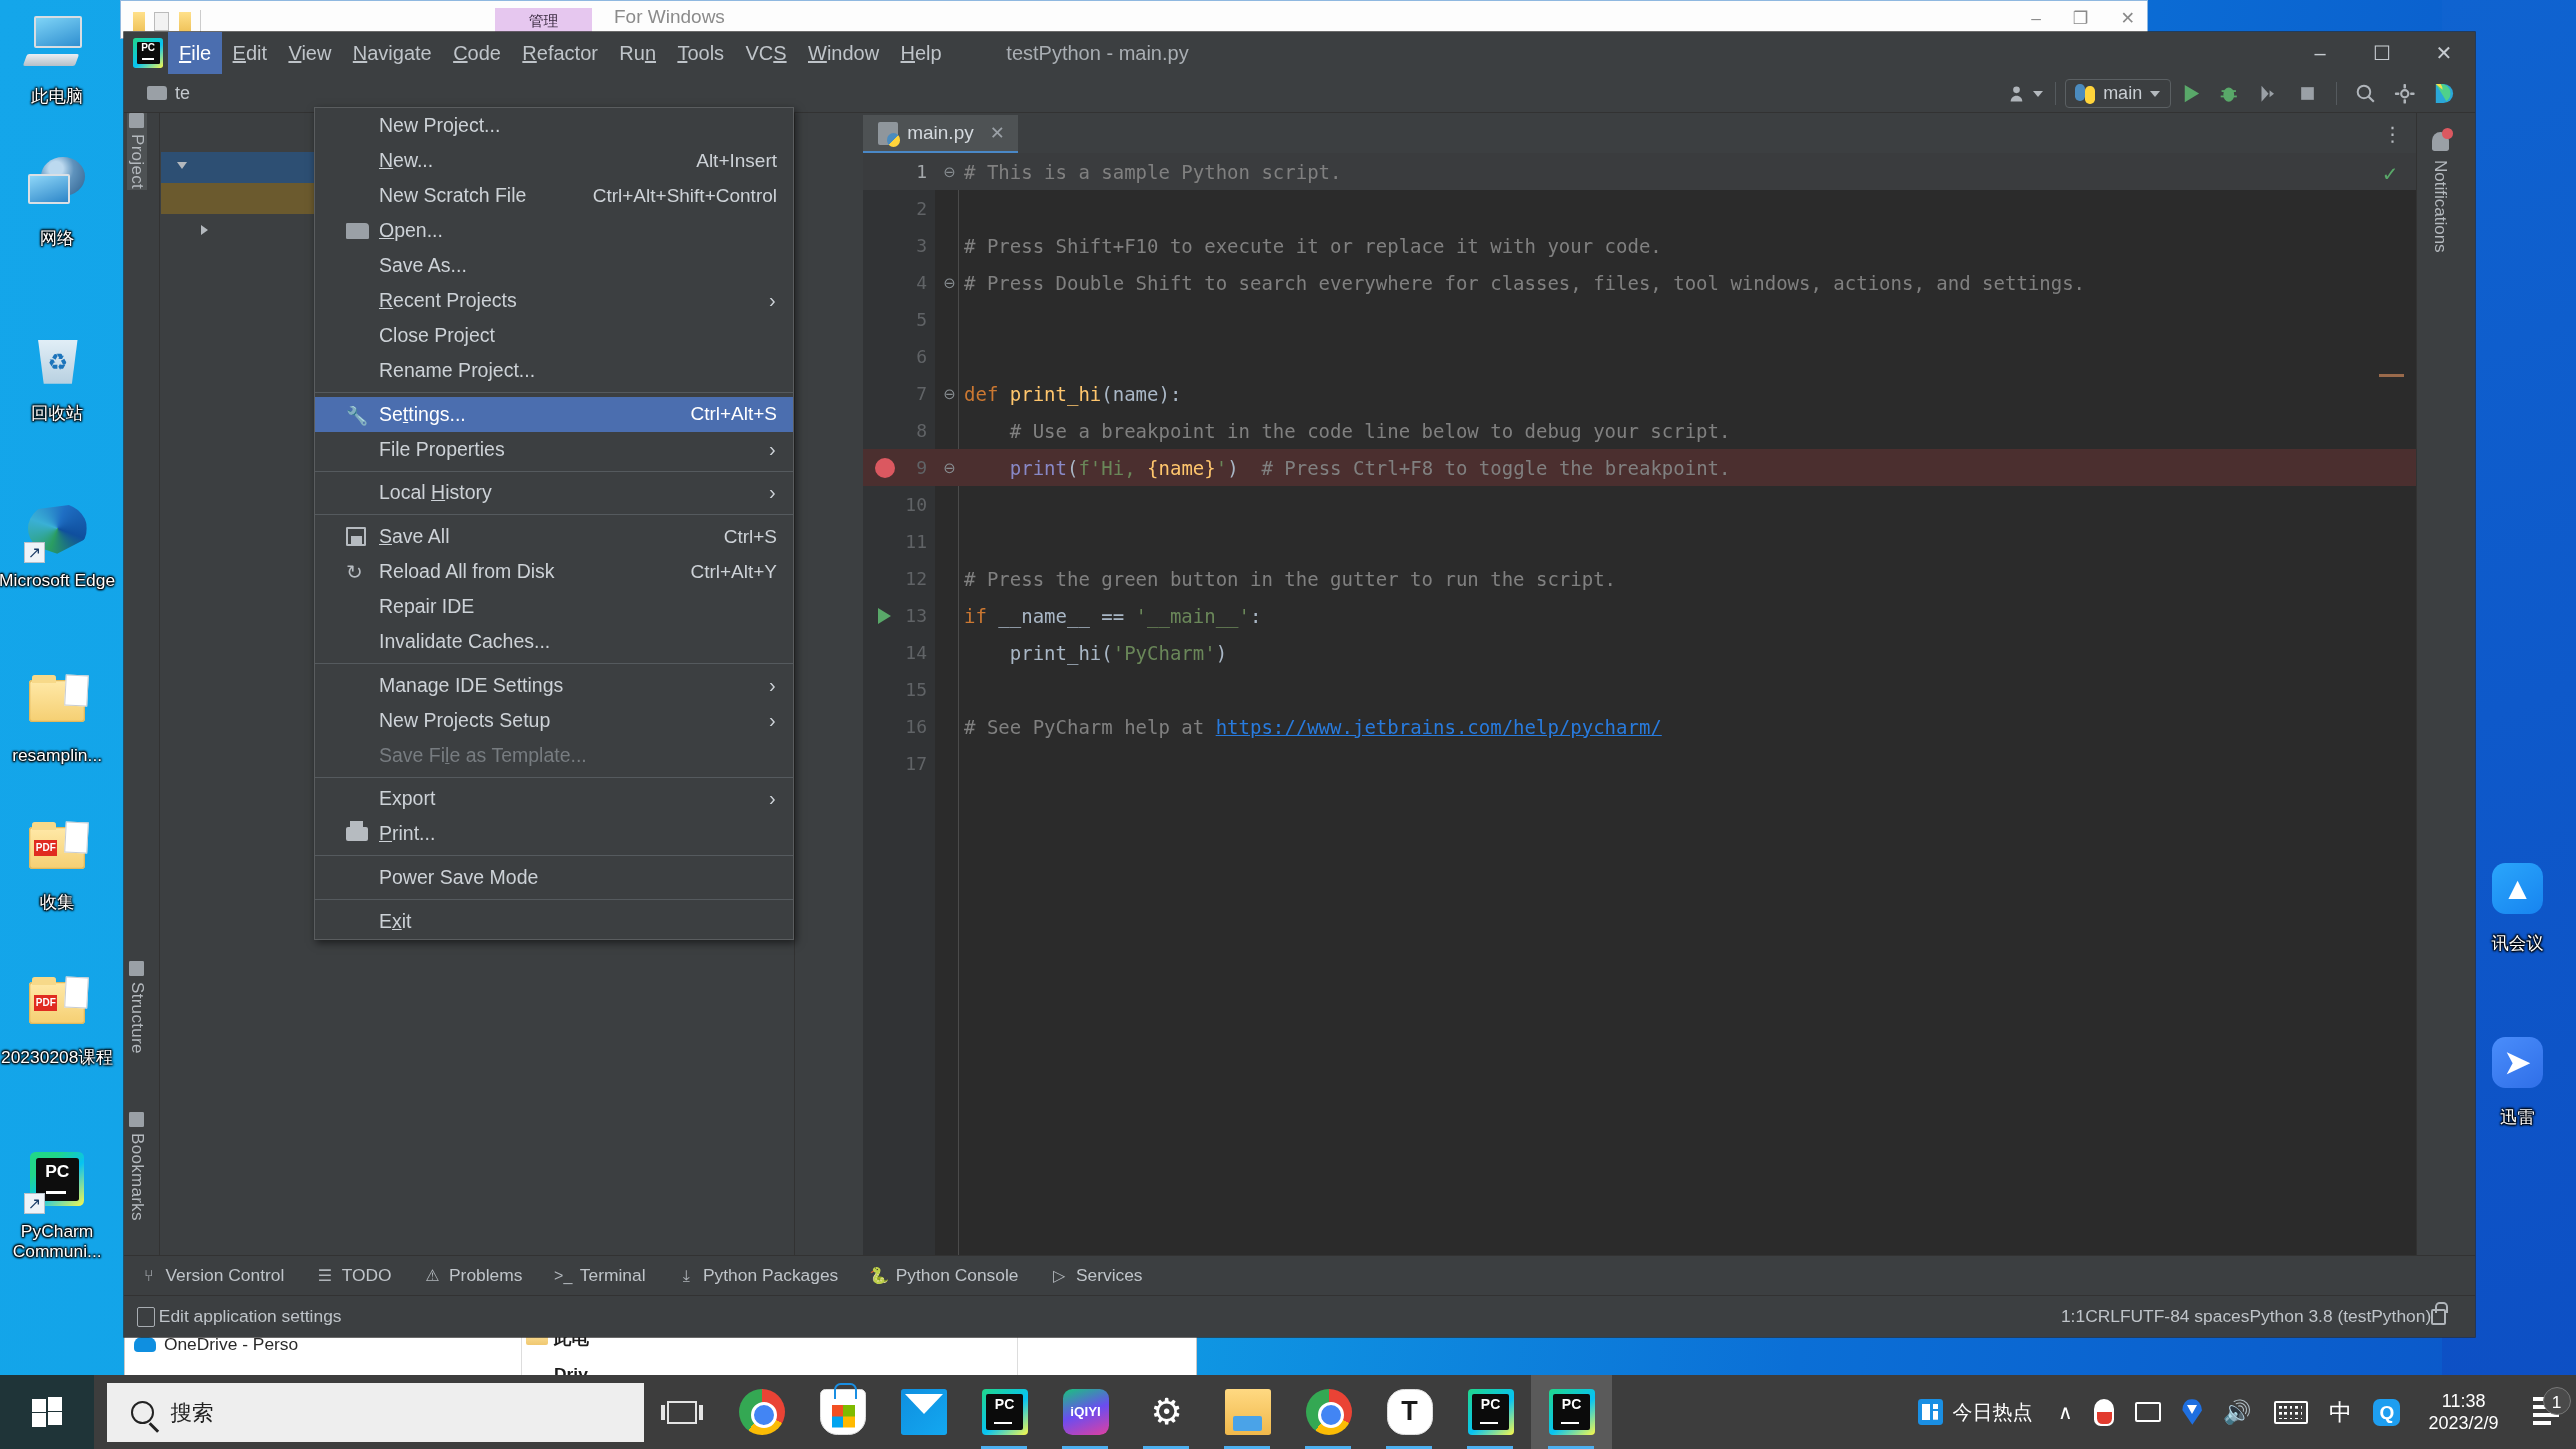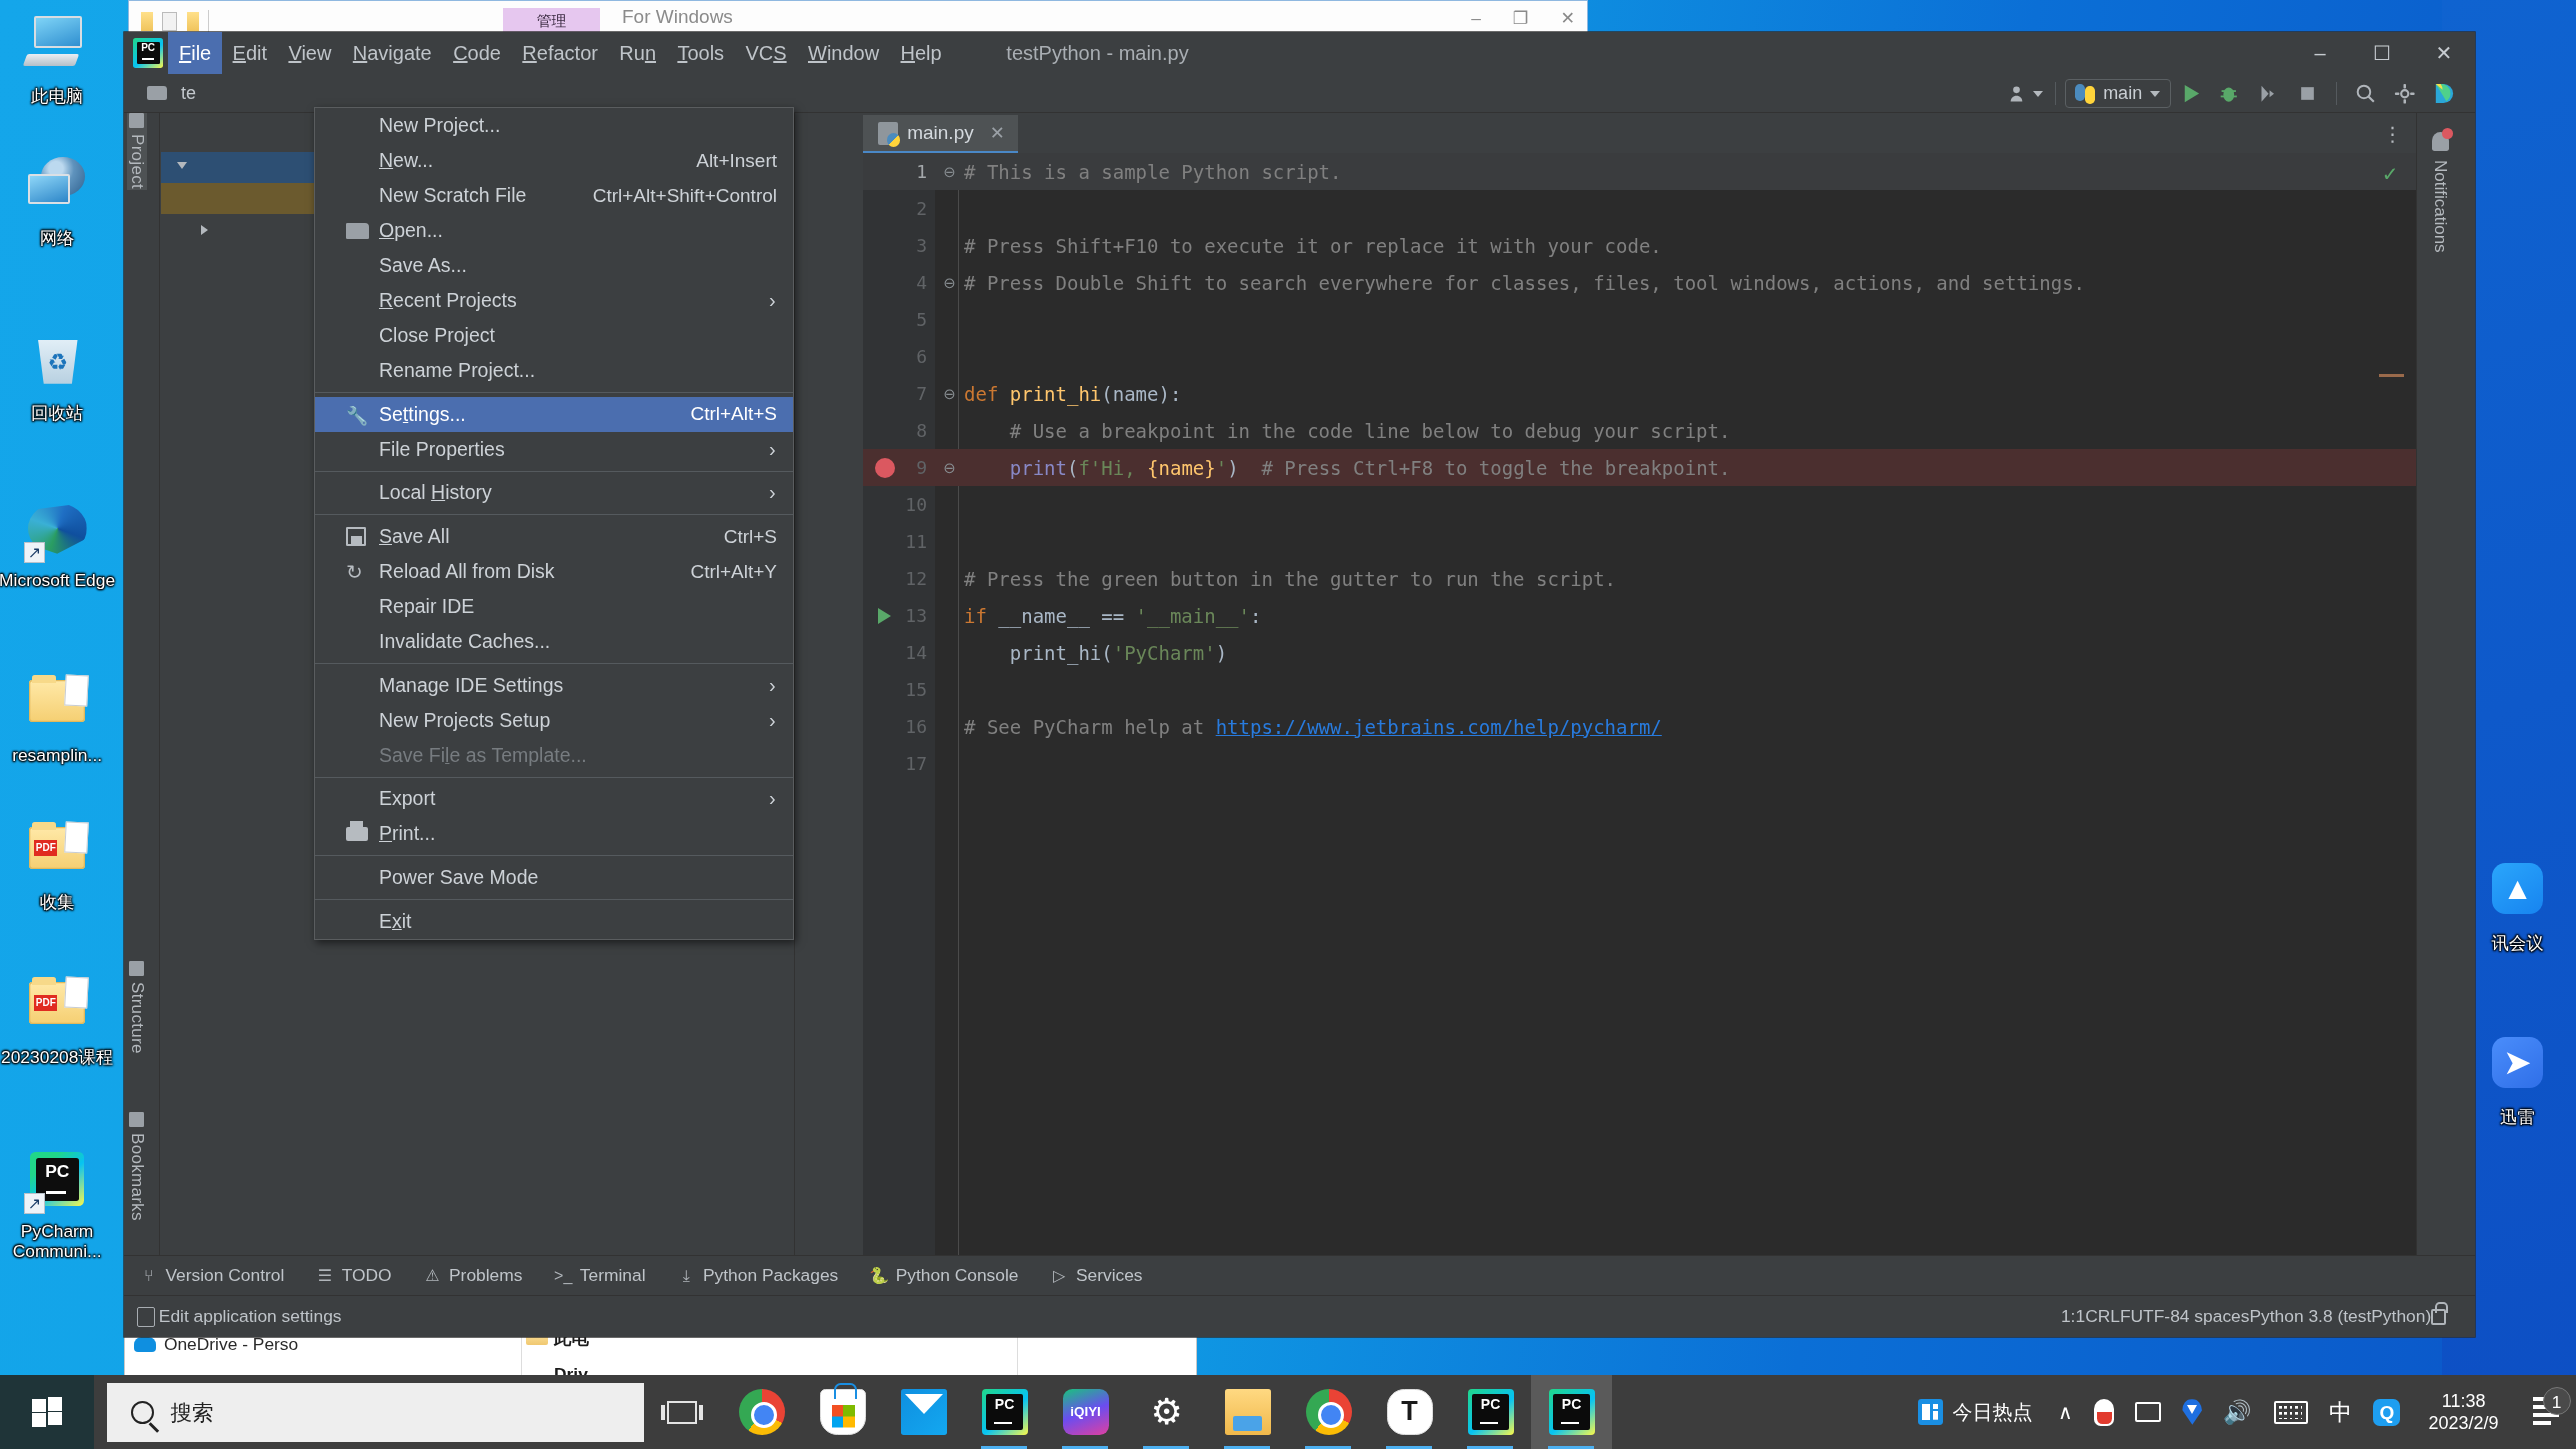--- a/index.html
+++ b/index.html
@@ -66,21 +66,21 @@
     border:0.7px solid #b9c2cb;}
   .ic-shortcut:after { content:"\2197"; position:absolute; inset:0; color:#1a3b66; font-size:16px;
     text-align:center; line-height:20px; text-shadow:none;}
   .ic-rounded-blue { position:absolute; left:8px; top:4px; width:51px; height:51px; border-radius:13.4px;
     background: linear-gradient(145deg,#2aa6fb,#1784f0);}
   .ic-rounded-blue b { position:absolute; inset:0; color:#fff; font-size:31px; text-align:center;
     line-height:51px; text-shadow:none;}
 
   
   #bg-window-top {
-    position: absolute; left: 128px; top: 0; width: 1460px; height: 39px;
+    position: absolute; left: 120px; top: 0; width: 2028px; height: 39px;
     background: #fdfdfd; border: 0.7px solid #8fb8e0;
   }
   .bgw-tb { position:absolute; left:12px; top:9.4px; display:flex; gap:9.4px; align-items:center;}
   .bgw-sq { width:14.8px; height:19px; background:#f2f2f2; border:0.7px solid #bbb; position:relative;}
   .bgw-y { width:12px; height:19px; background: linear-gradient(180deg,#ffe08a,#f0c45c);}
   .bgw-title { position:absolute; left:493px; top:5.4px; font-size:19px; color:#8b8b8b;}
   .bgw-pink { position:absolute; left:374px; top:6.7px; width:97px; height:27px; background:#e6c7ef;
     color:#3b2b42; font-size:14.8px; text-align:center; line-height:27px;}
   .bgw-ctrls { position:absolute; right:12px; top:6.7px; display:flex; gap:32px; color:#8a8a8a; font-size:17.4px;}
 
@@ -123,21 +123,21 @@
   #pc-doc-title { margin-left: 54px; font-size: 20px; color:#a9aeb3; }
   #pc-winctrls { position:absolute; right:0; top:0; height:42px; display:flex; }
   #pc-winctrls div { width:62px; height:42px; display:flex; align-items:center; justify-content:center;
     font-size:20px; color:#c6cbd0; }
 
   
   #pc-navbar {
     height: 39px; display:flex; align-items:center; position:relative;
     border-bottom: 0.7px solid #323232; background:#3c3f41;
   }
-  .nav-proj { display:flex; align-items:center; gap:14px; margin-left:23px; font-size:18px; color:#c3c8cd;}
+  .nav-proj { display:flex; align-items:center; gap:8px; margin-left:23px; font-size:18px; color:#c3c8cd;}
   .nav-folder { width:20px; height:14.8px; background:#9aa0a6; border-radius:2px 3.4px 2px 2px;}
   #pc-toolbar-right { position:absolute; right:12px; top:0; height:39px; display:flex; align-items:center; gap:0;}
   .tb-btn { width:39px; height:39px; display:flex; align-items:center; justify-content:center; }
   .tb-sep { width:0.7px; height:23px; background:#555a5e; margin:0 9.4px; }
   .runconf {
     display:flex; align-items:center; gap:8px; height:29.5px; padding:0 9.4px;
     border:0.7px solid #5b6063; border-radius:4px; font-size:18px; color:#c9ced3;
   }
   .py-logo { width:20px; height:20px; position:relative; }
   .py-logo:before, .py-logo:after { content:""; position:absolute; width:10px; height:17.4px; border-radius:4.7px;}

